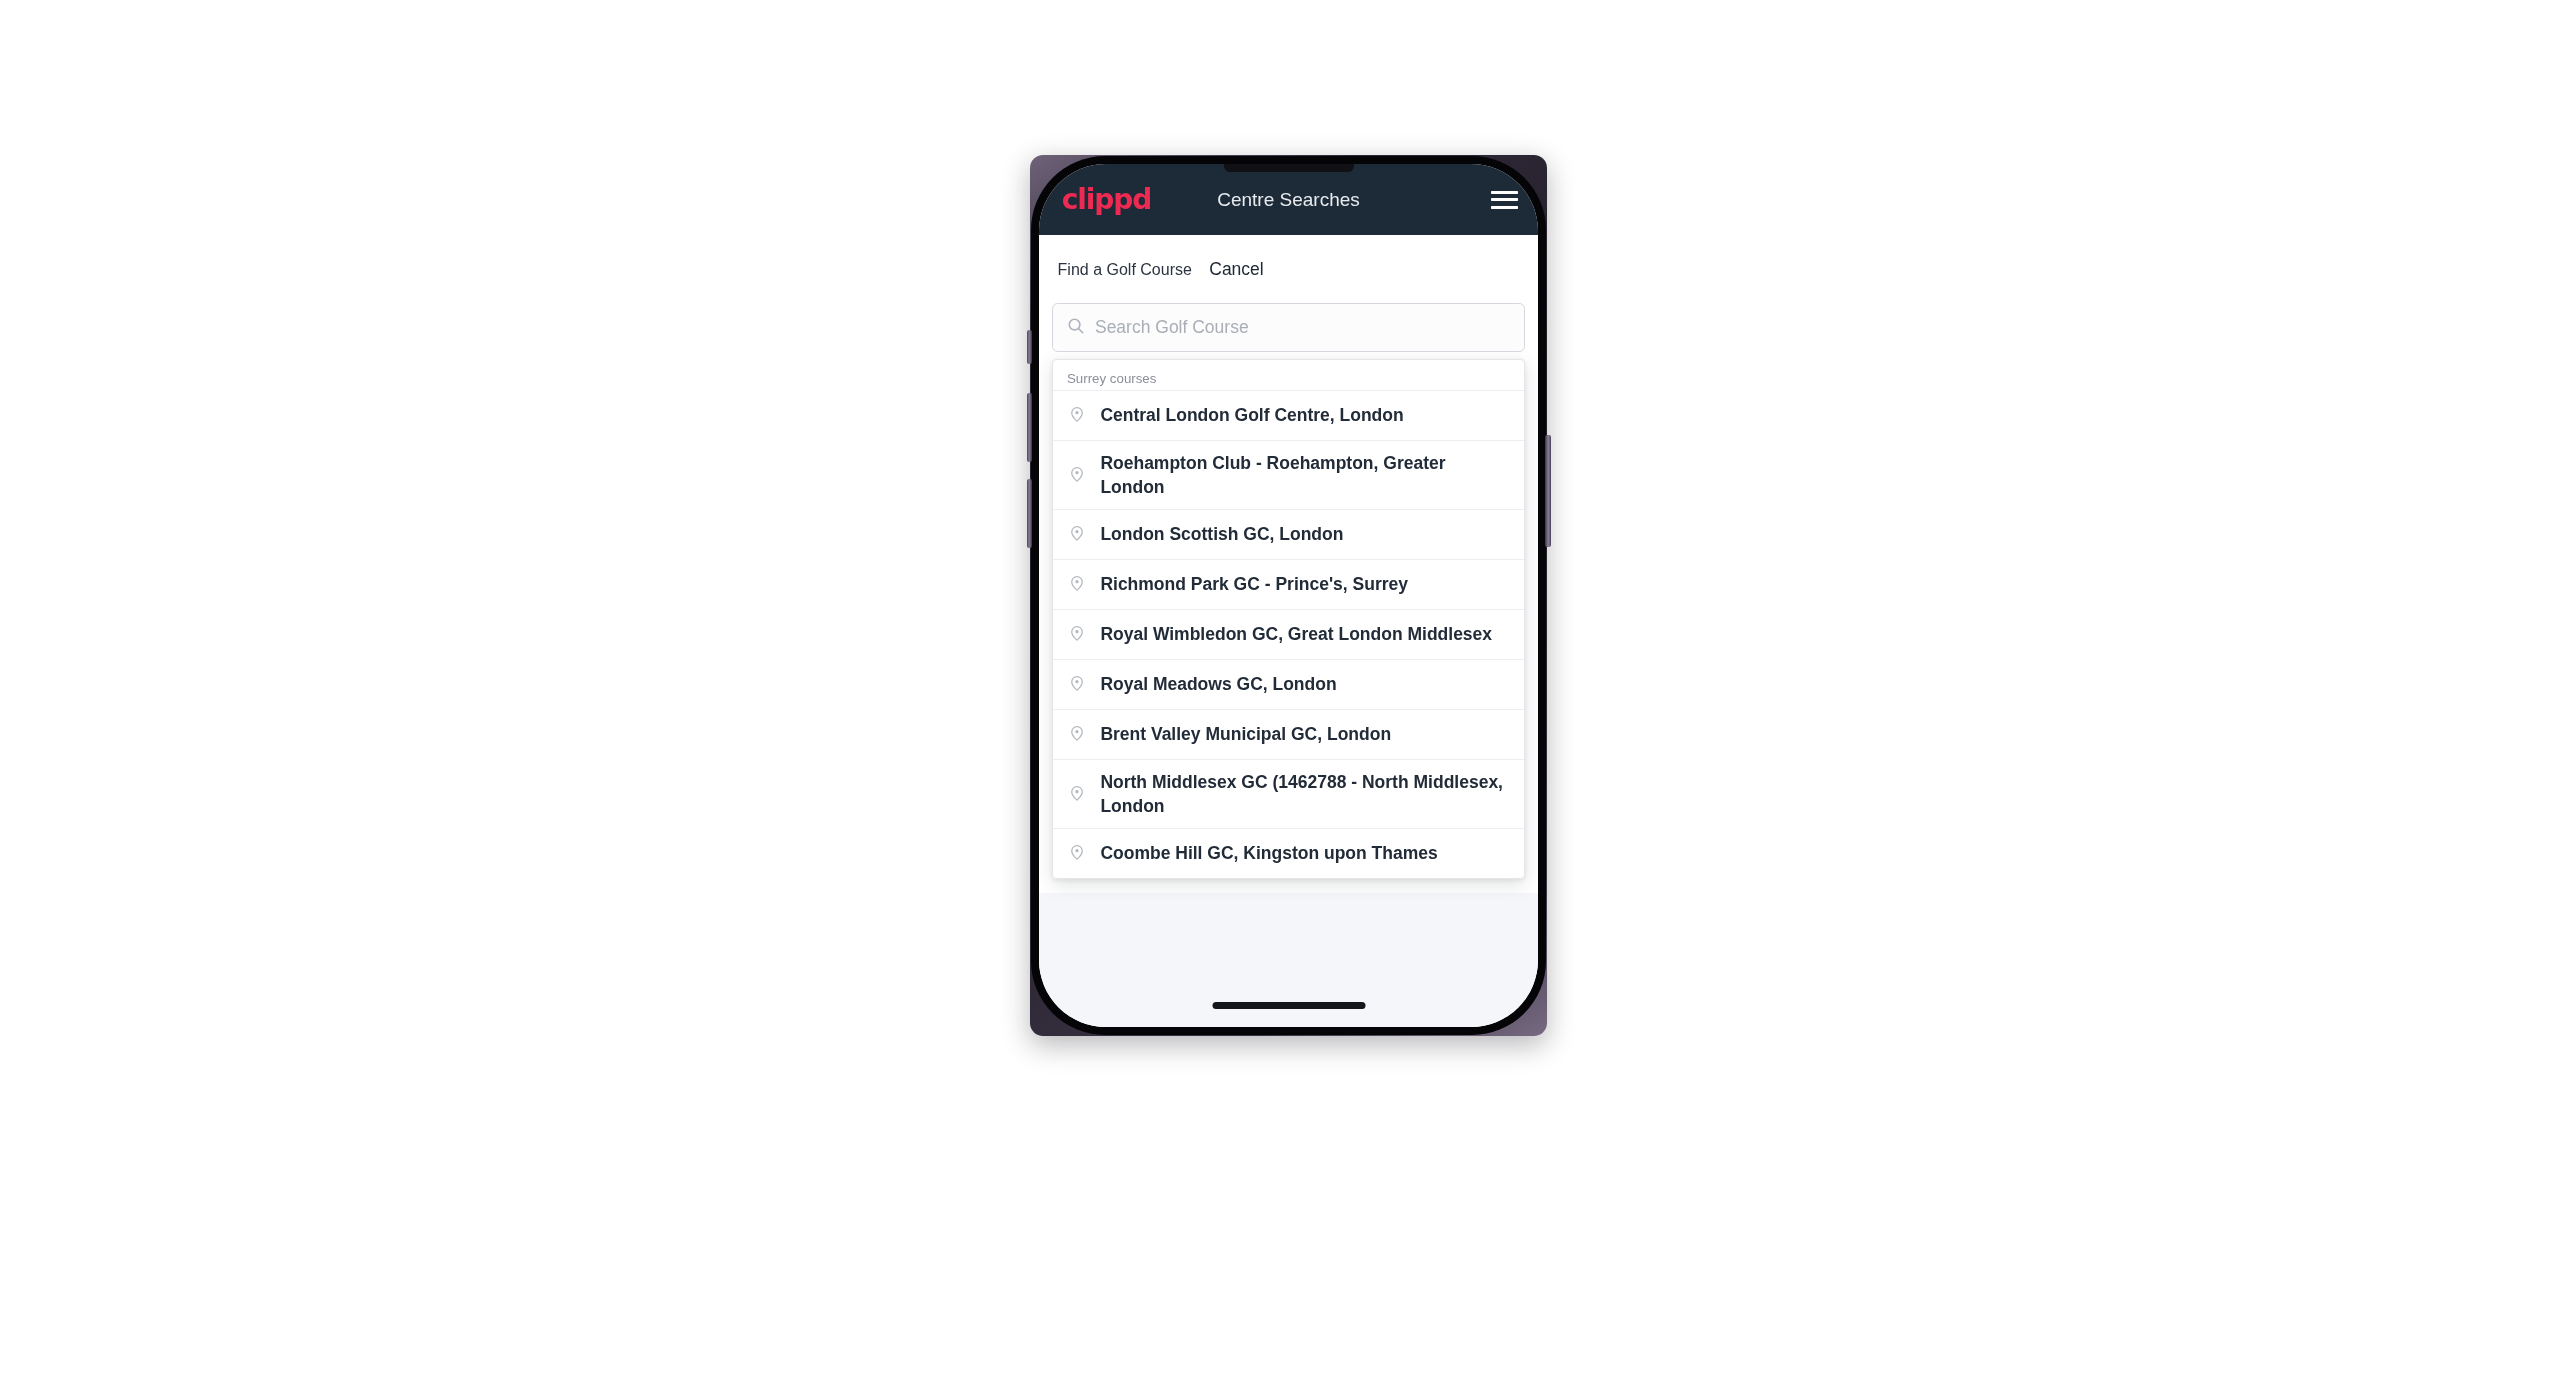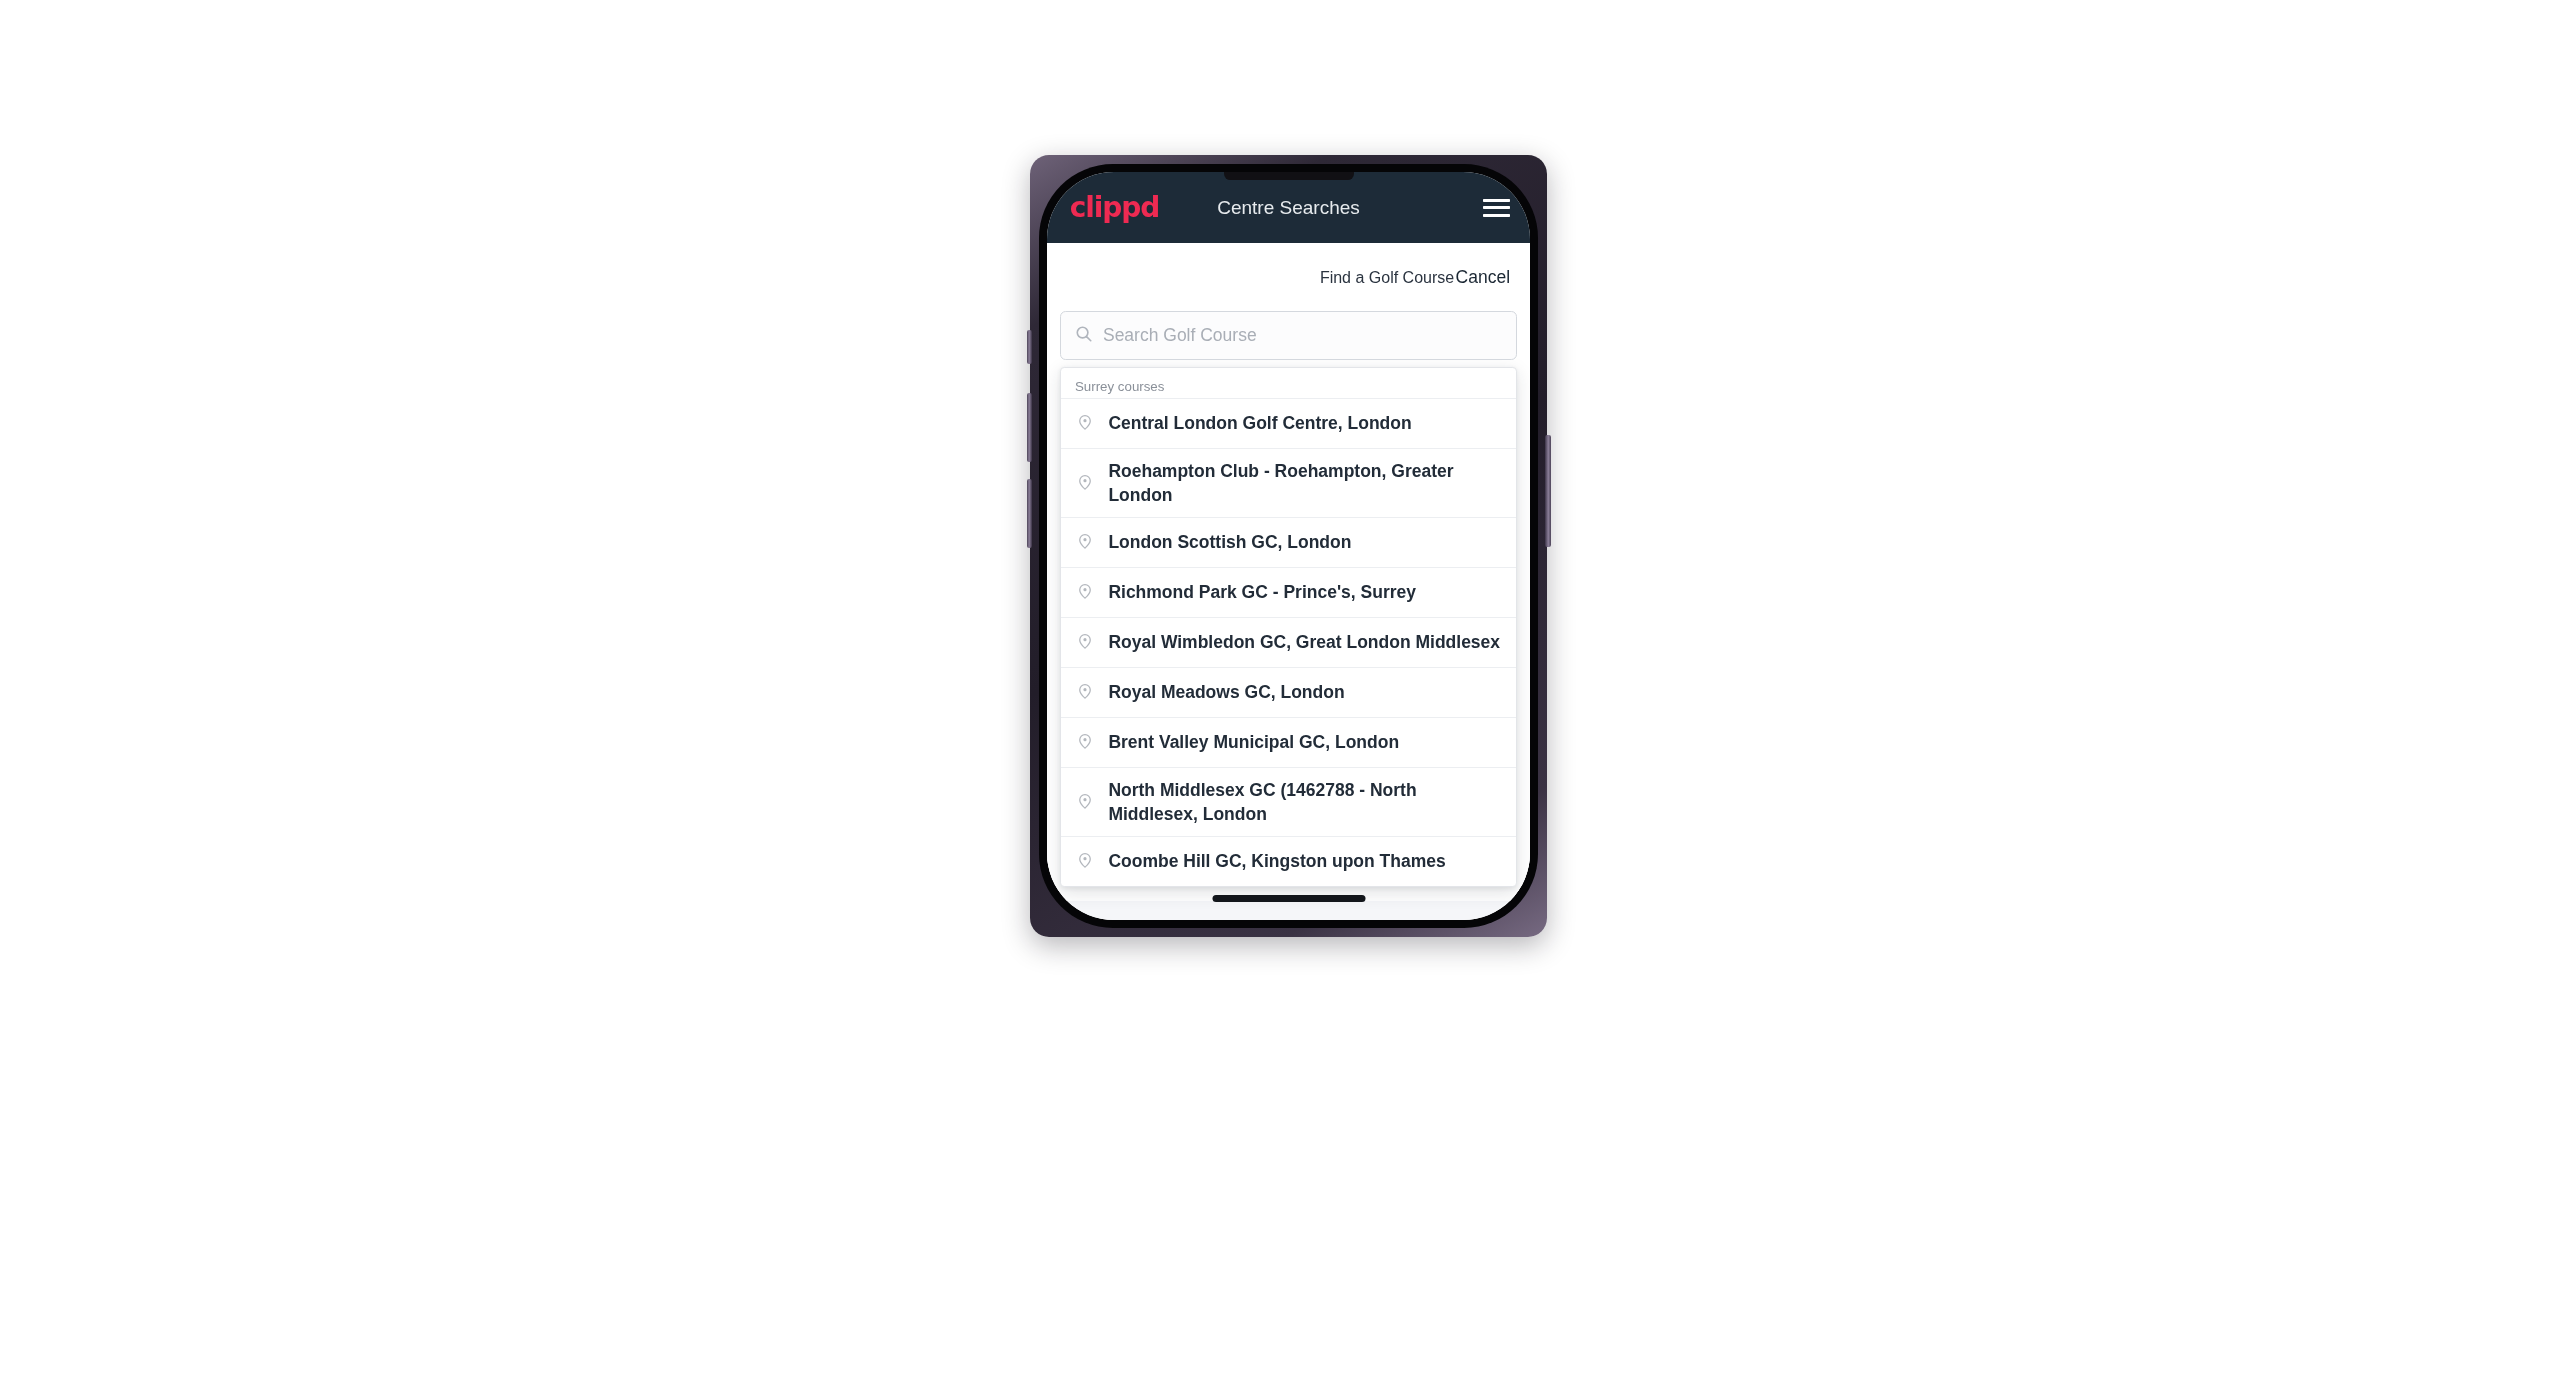--- a/index.html
+++ b/index.html
@@ -17,24 +17,24 @@
     width: 2576px;
     height: 1386px;
     background: #ffffff;
   }
 
   .phone {
     position: absolute;
     left: 1030px;
     top: 155px;
     width: 517px;
-    height: 782px;
-    border-radius: 19px;
+    height: 881px;
+    border-radius: 13px;
     background: linear-gradient(150deg, #6e6278 0%, #2e2836 16%, #221d29 50%, #3a3243 86%, #776a82 100%);
-    padding: 9px;
+    padding: 1px;
     box-shadow: 0 8.4px 28px rgba(20,16,28,0.30);
   }
   .phone-inner {
     position: relative;
     width: 100%;
     height: 100%;
     border-radius: 74px;
     background: #050507;
     padding: 8.4px;
     overflow: hidden;
@@ -133,22 +133,23 @@
   }
 
   .sheet {
     background: #ffffff;
     padding: 0 12.6px 14px 12.6px;
   }
 
   .sheet-top {
     display: flex;
     align-items: center;
-    justify-content: flex-end;
+    justify-content: flex-start;
     padding: 21px 5.6px 0 5.6px;
+    gap: 16px;
   }
   .sheet-label {
     font-size: 16px;
     color: #2b3440;
     font-weight: 400;
   }
   .cancel-btn {
     font-size: 17.5px;
     color: #1b2733;
     font-weight: 400;

